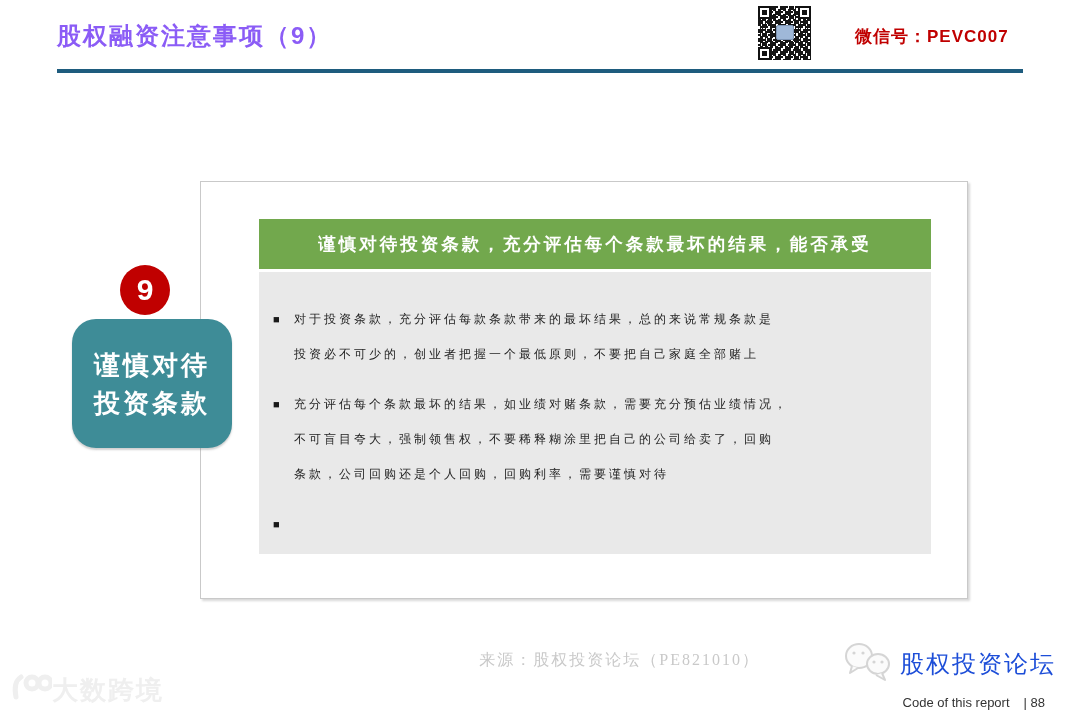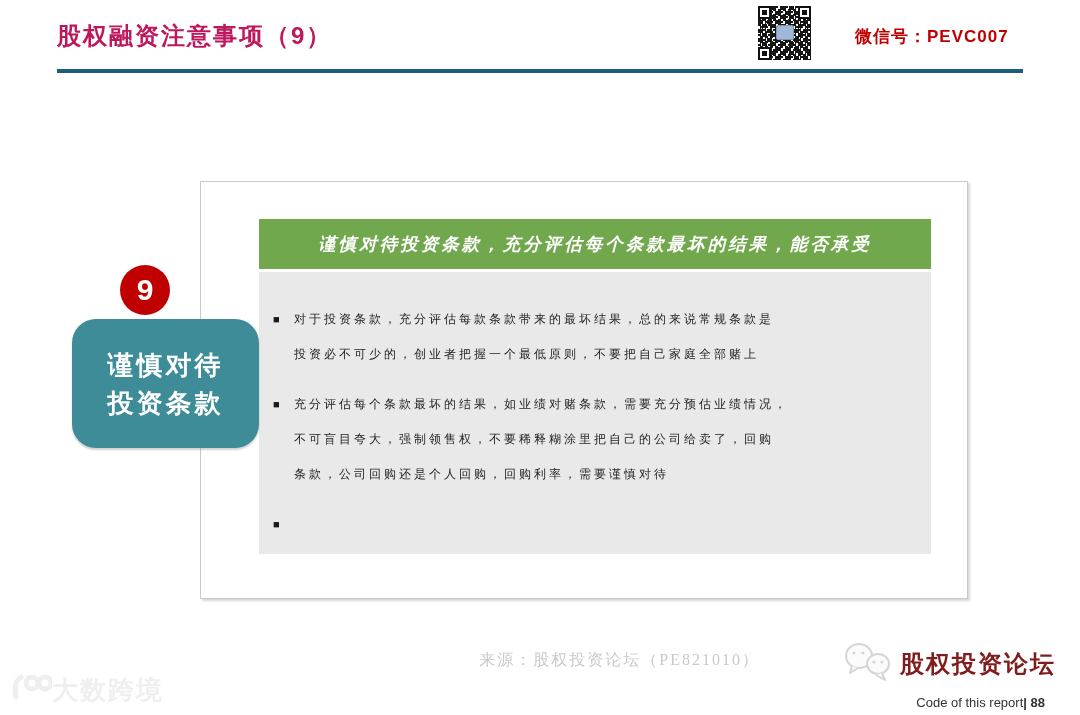--- a/index.html
+++ b/index.html
@@ -2,21 +2,21 @@
 <html><head>
 <meta charset="utf-8">
 <style>
   * { margin:0; padding:0; box-sizing:border-box; }
   html,body { width:1080px; height:715px; background:#ffffff; overflow:hidden;
               font-family:"Liberation Sans", sans-serif; }
   .abs { position:absolute; }
 
   
   .page-title { left:57px; top:20px; font-size:24px; font-weight:bold;
-                color:#be185d; letter-spacing:2px; }
+                color:#8b5cf6; letter-spacing:2px; }
   .divider { left:57px; top:69px; width:966px; height:4px; background:#1e5c7e; }
 
   .qr { left:756px; top:4px; width:57px; height:58px; background:#fff; }
   .qr-noise { position:absolute; inset:2px;
     background-image:
       conic-gradient(#151515 25%, transparent 0 50%, #151515 0 75%, transparent 0),
       conic-gradient(#151515 25%, transparent 0 50%, #151515 0 75%, transparent 0);
     background-size:5px 5px, 9px 9px; }
   .qr-finder { position:absolute; width:13px; height:13px; background:#fff;
                border:2.5px solid #111; }
@@ -26,50 +26,50 @@
              background:#9fb8d8; border:1px solid #7d95b5; border-radius:2px; }
 
   .wechat { left:831px; top:25px; font-size:17px; font-weight:bold; color:#c00000;
             letter-spacing:1px;margin-left:24px; }
 
   
   .card { left:200px; top:181px; width:768px; height:418px; background:#ffffff;
           border:1px solid #c9c9c9; box-shadow:2px 2px 2px rgba(170,170,170,.45); }
   .card-header { left:259px; top:219px; width:672px; height:50px; background:#72a84d;
                  color:#ffffff; font-weight:bold; font-size:17.5px; letter-spacing:3px;
-                 line-height:50px; text-align:center;font-style:italic; }
+                 line-height:50px; text-align:center; }
   .card-body { left:259px; top:272px; width:672px; height:282px; background:#e9e9e9;
                padding:30px 18px 0 11px; }
   .bullet { display:flex; margin-bottom:15px; }
   .bullet-marker { width:24px; flex:0 0 24px; font-size:11px; color:#1a1a1a;
                    line-height:35px; text-align:left; padding-left:3px; }
   .bullet-text { font-size:12px; color:#1f1f1f; line-height:35px; letter-spacing:3px;
                  white-space:pre-line; }
 
   
   .num-badge { left:120px; top:265px; width:50px; height:50px; border-radius:50%;
                background:#c00000; color:#ffffff; font-size:30px; font-weight:bold;
                display:flex; align-items:center; justify-content:center; z-index:3; }
-  .side-label { left:72px; top:319px; width:187px; height:129px; border-radius:24px;
+  .side-label { left:72px; top:319px; width:160px; height:129px; border-radius:24px;
                 background:#3e8c97; color:#ffffff; font-size:26px; font-weight:bold;
                 letter-spacing:3px; line-height:38px; white-space:pre-line;
                 display:flex; align-items:center; justify-content:center;
                 text-align:center; z-index:2; box-shadow:0 2px 2px rgba(120,120,120,.35); }
 
   
   .source { left:380px; top:650px; width:380px; text-align:right; color:#c9c9c9;
             font-size:16px; letter-spacing:2px;
             font-family:"Liberation Serif", serif; }
   .brand { left:842px; top:641px; display:flex; align-items:center; }
-  .brand-text { color:#7f1d1d; font-size:24px; letter-spacing:2px; font-weight:bold;
+  .brand-text { color:#1d4ed8; font-size:24px; letter-spacing:2px; font-weight:normal;
                 text-shadow:1px 1px 0 #ffffff; margin-left:6px; }
   .watermark { left:8px; top:670px; display:flex; align-items:center; color:#efefef;
                font-size:26px; font-weight:bold; letter-spacing:2px; }
   .report-code { right:35px; top:695px; font-size:13px; color:#333333; }
-  .report-code .page-no { font-weight:bold; }
+  .report-code .page-no { margin-left:14px; font-weight:normal; }
 </style>
 </head>
 <body>
 
 <div class="abs page-title">股权融资注意事项（9）</div>
 
 <div class="abs qr">
   <div class="qr-noise"></div>
   <div class="qr-finder qr-tl"></div>
   <div class="qr-finder qr-tr"></div>

